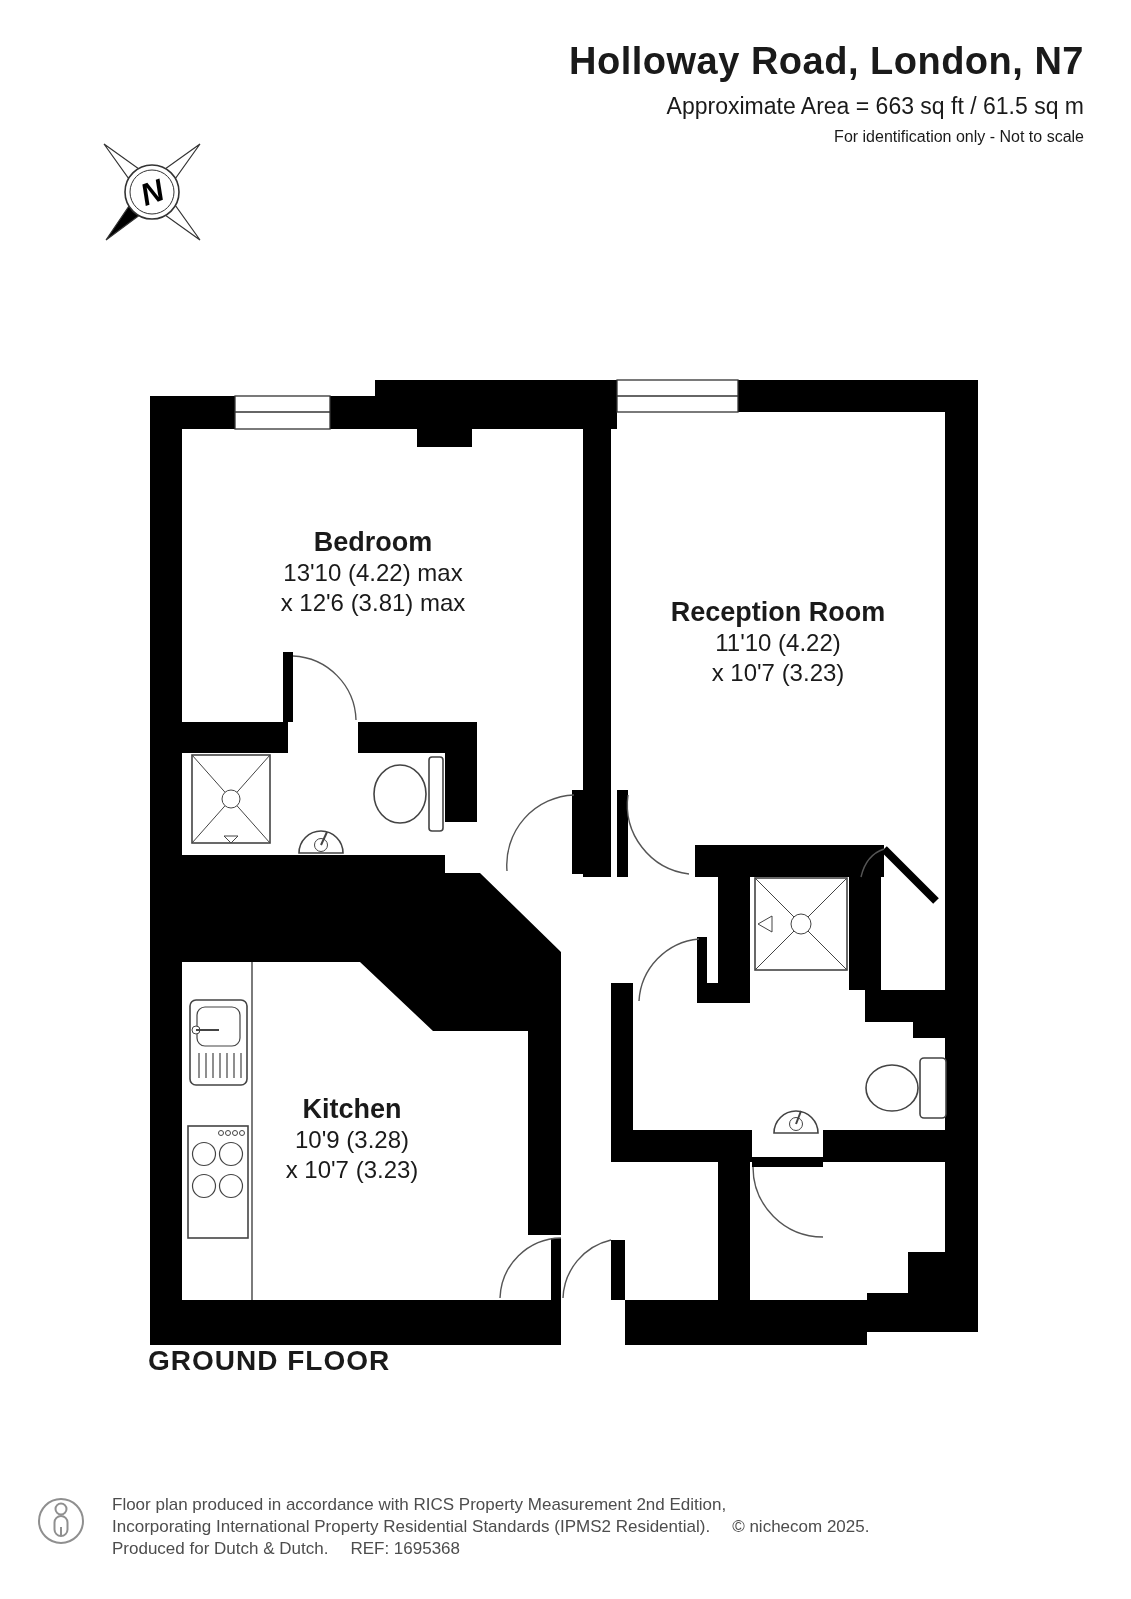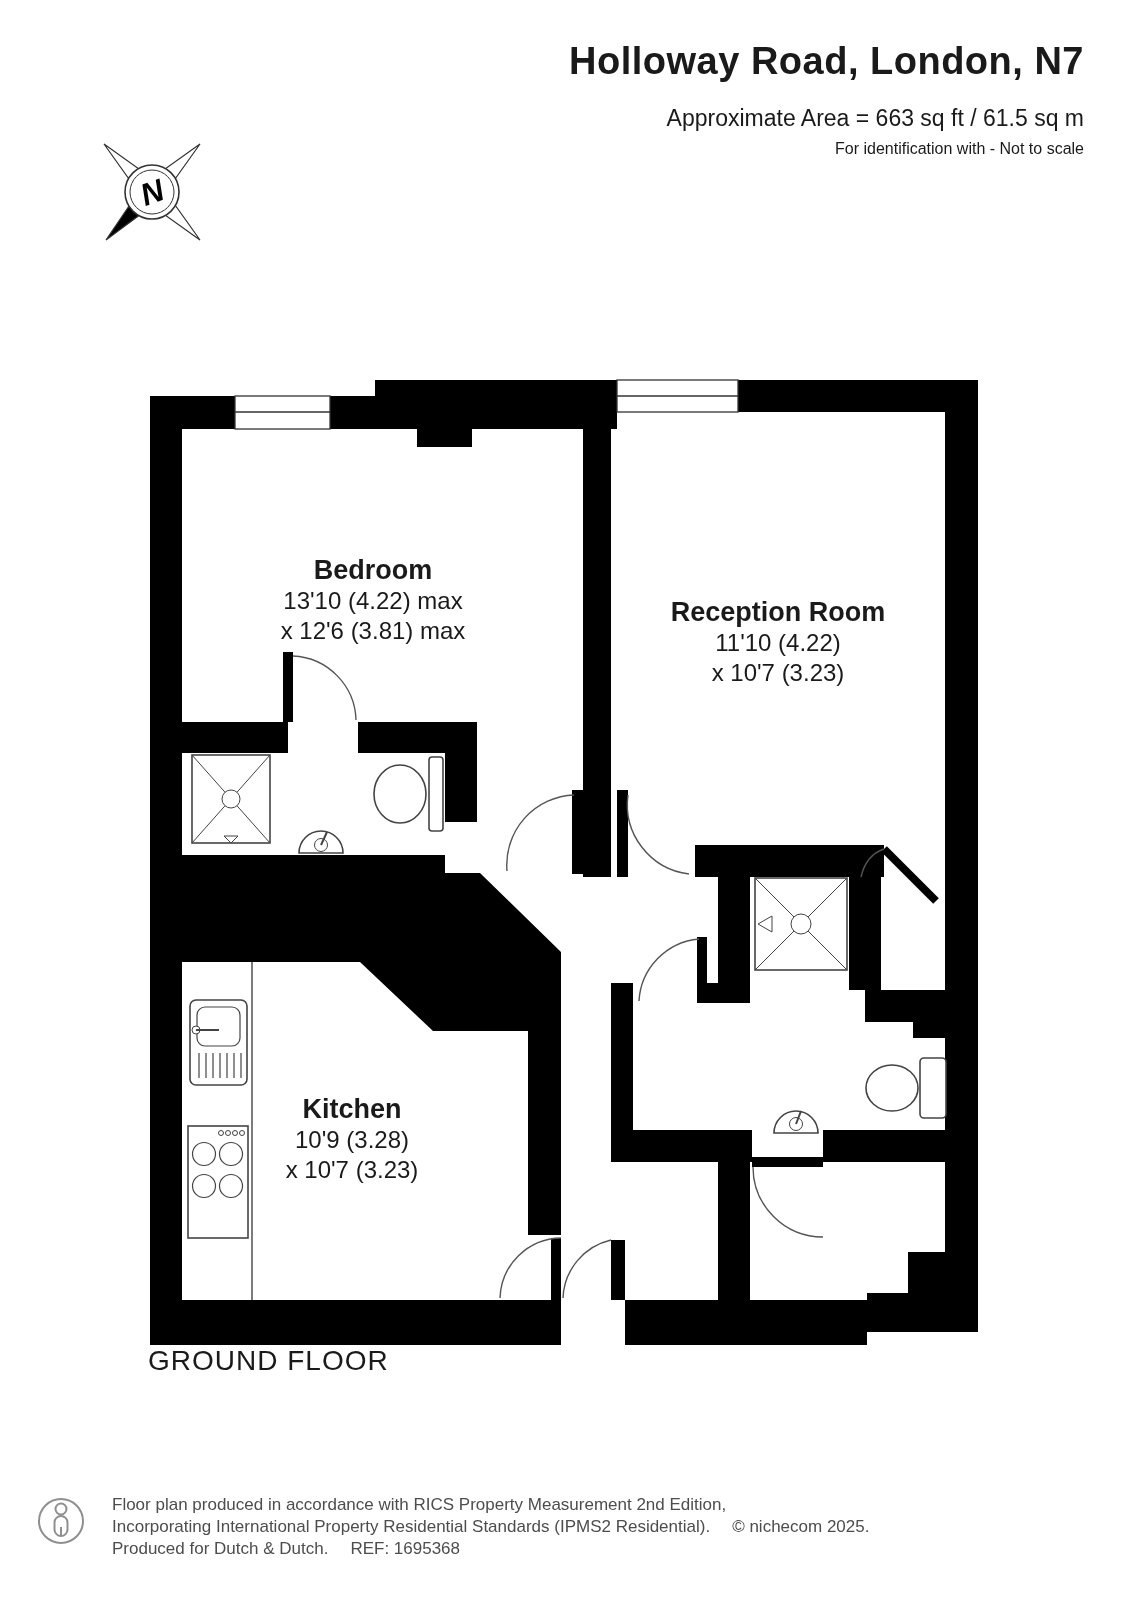--- a/index.html
+++ b/index.html
@@ -9,53 +9,53 @@
     background:#fff;
     font-family:"Liberation Sans", sans-serif;
     color:#1a1a1a;
     overflow:hidden;
   }
   .header{
     position:absolute; top:40px; right:47px;
     text-align:right;
   }
   .header .title{ font-size:38px; font-weight:bold; letter-spacing:0.5px; }
-  .header .area{ font-size:23px; margin-top:22px; }
+  .header .area{ font-size:23px; margin-top:10px; }
   .header .note{ font-size:16px; margin-top:8px; }
   .plan-svg{ position:absolute; left:0; top:0; }
   .room-label{
     position:absolute;
     transform:translateX(-50%);
     text-align:center;
     white-space:nowrap;
     pointer-events:none;
   }
   .room-label .rname{ font-size:27px; font-weight:bold; line-height:31px; }
   .room-label .rdim{ font-size:24px; line-height:30px; }
   .floor-label{
     position:absolute; left:148px; top:1345px;
-    font-size:28px; font-weight:normal; letter-spacing:1px;
+    font-size:28px; font-weight:bold; letter-spacing:1px;
   }
   .footer{
     position:absolute; left:36px; top:1494px;
     display:flex; align-items:flex-start;
   }
   .footer .ficon{ flex:0 0 auto; margin-right:26px; }
   .footer .ftext{ font-size:17px; line-height:22px; color:#4d4d4d; }
   .footer .gap{ display:inline-block; width:22px; }
 </style>
 </head>
 <body>
 
 <div class="page">
 
   <div class="header">
     <div class="title">Holloway Road, London, N7</div>
     <div class="area">Approximate Area = 663 sq ft / 61.5 sq m</div>
-    <div class="note">For identification with - Not to scale</div>
+    <div class="note">For identification only - Not to scale</div>
   </div>
 
   <svg class="plan-svg" width="1131" height="1599" viewBox="0 0 1131 1599">
 
     <g stroke="#333" stroke-width="1.2" fill="#fff">
       <polygon points="200,144 160,200 144,184"></polygon>
       <polygon points="104,144 160,184 144,200"></polygon>
       <polygon points="200,240 144,200 160,184"></polygon>
       <polygon points="106,240 160,200 144,184" fill="#000"></polygon>
       <circle cx="152" cy="192" r="27" fill="#fff" stroke-width="1.6"></circle>
@@ -191,21 +191,21 @@
       </g>
 
       <g>
         <path d="M 774 1133 A 22 22 0 0 1 818 1133 Z"></path>
         <circle cx="796" cy="1124" r="6.5" stroke-width="1"></circle>
         <line x1="796" y1="1124" x2="801" y2="1111" stroke-width="2"></line>
       </g>
     </g>
   </svg>
 
-  <div class="room-label" style="left:373px; top:527px;margin-top:28px;">
+  <div class="room-label" style="left:373px; top:527px;">
     <div class="rname">Bedroom</div>
     <div class="rdim">13'10 (4.22) max</div>
     <div class="rdim">x 12'6 (3.81) max</div>
   </div>
 
   <div class="room-label" style="left:778px; top:597px;">
     <div class="rname">Reception Room</div>
     <div class="rdim">11'10 (4.22)</div>
     <div class="rdim">x 10'7 (3.23)</div>
   </div>

